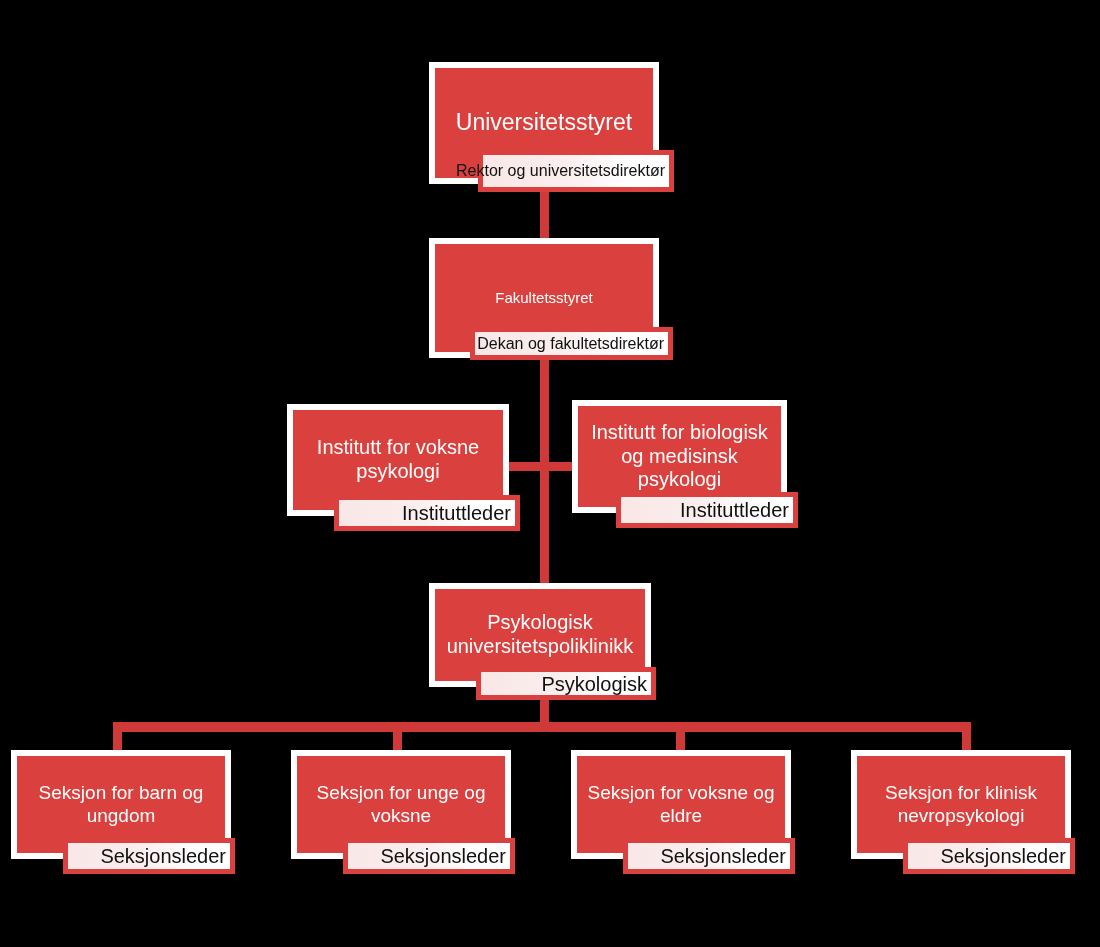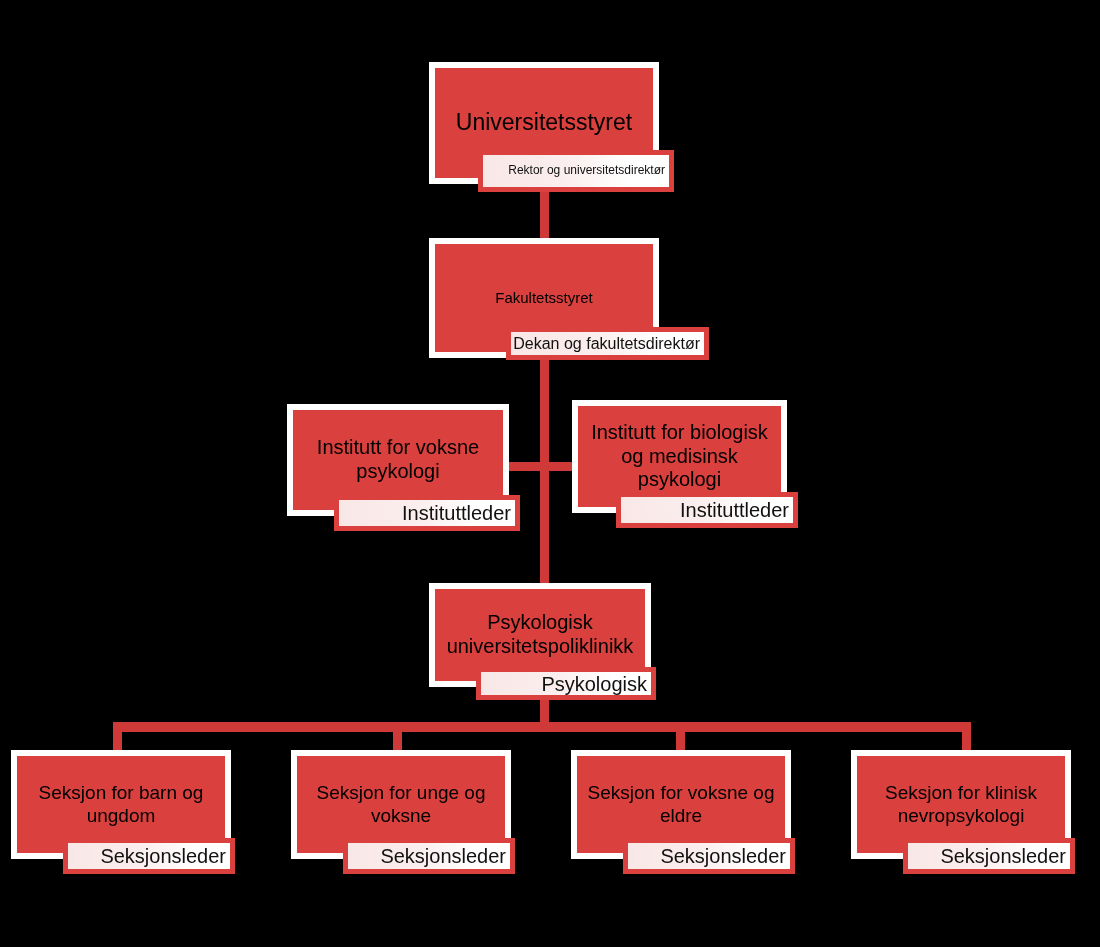--- a/index.html
+++ b/index.html
@@ -40,21 +40,21 @@
     left: 0;
     top: 0;
     background: #d9403e;
     border: 6px solid #ffffff;
     display: flex;
     align-items: center;
     justify-content: center;
     text-align: center;
   }
   .node-title {
-    color: #000000;
+    color: #ffffff;
     line-height: 1.18;
     padding: 0 8px;
     display: block;
     width: 100%;
   }
 
   
   .node-role {
     position: absolute;
     background: linear-gradient(to right, #f9e7e7 0%, #fbeeee 45%, #ffffff 78%, #ffffff 100%);
@@ -77,27 +77,27 @@
     justify-content: flex-end;
   }
 
   
 
   
   #node-universitetsstyret { left: 429px; top: 62px; width: 236px; height: 128px; }
   #node-universitetsstyret .node-body { width: 230px; height: 122px; }
   #node-universitetsstyret .node-title { font-size: 23px; }
   #node-universitetsstyret .node-role { left: 49px; top: 88px; width: 196px; height: 42px; }
-  #node-universitetsstyret .node-role span { font-size: 12px; }
+  #node-universitetsstyret .node-role span { font-size: 16px; }
 
   
   #node-fakultetsstyret { left: 429px; top: 238px; width: 244px; height: 127px; }
   #node-fakultetsstyret .node-body { width: 230px; height: 120px; }
   #node-fakultetsstyret .node-title { font-size: 15px; }
-  #node-fakultetsstyret .node-role { left: 41px; top: 89px; width: 203px; height: 33px; margin-left: 36px; }
+  #node-fakultetsstyret .node-role { left: 41px; top: 89px; width: 203px; height: 33px; }
   #node-fakultetsstyret .node-role span { font-size: 16px; }
 
   
   #node-klinisk { left: 287px; top: 404px; width: 244px; height: 133px; }
   #node-klinisk .node-body { width: 222px; height: 112px; }
   #node-klinisk .node-title { font-size: 20px; }
   #node-klinisk .node-role { left: 47px; top: 91px; width: 186px; height: 36px; }
   #node-klinisk .node-role span { font-size: 20px; }
 
   

